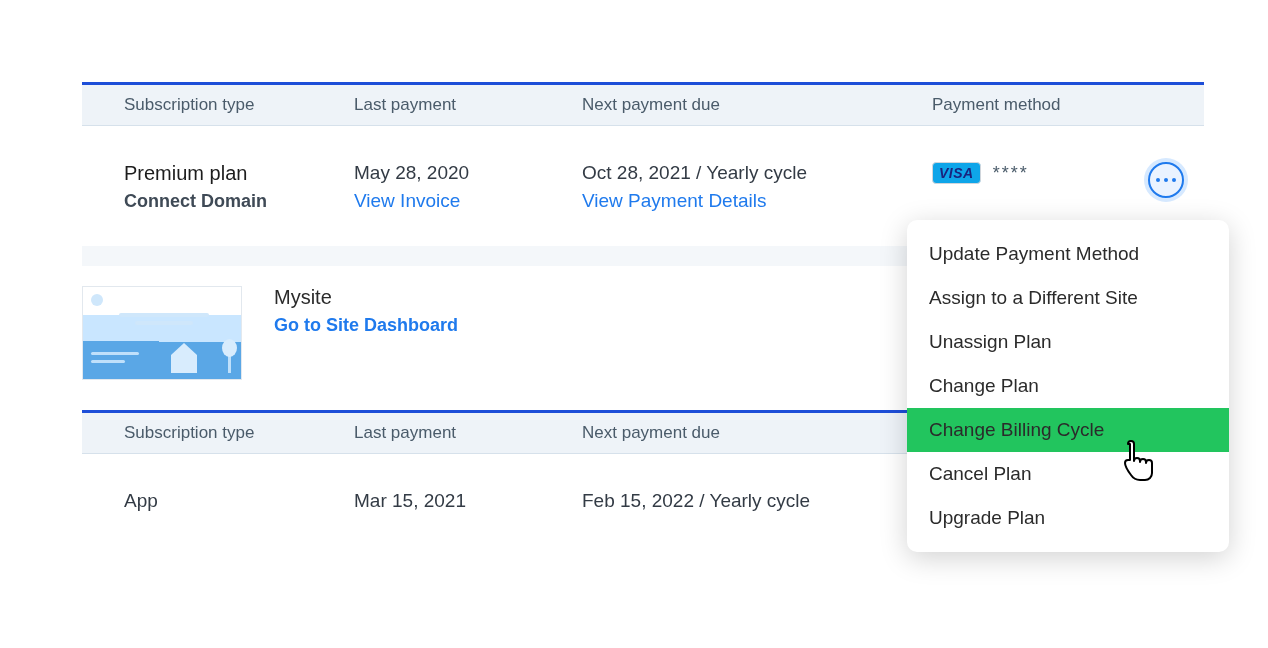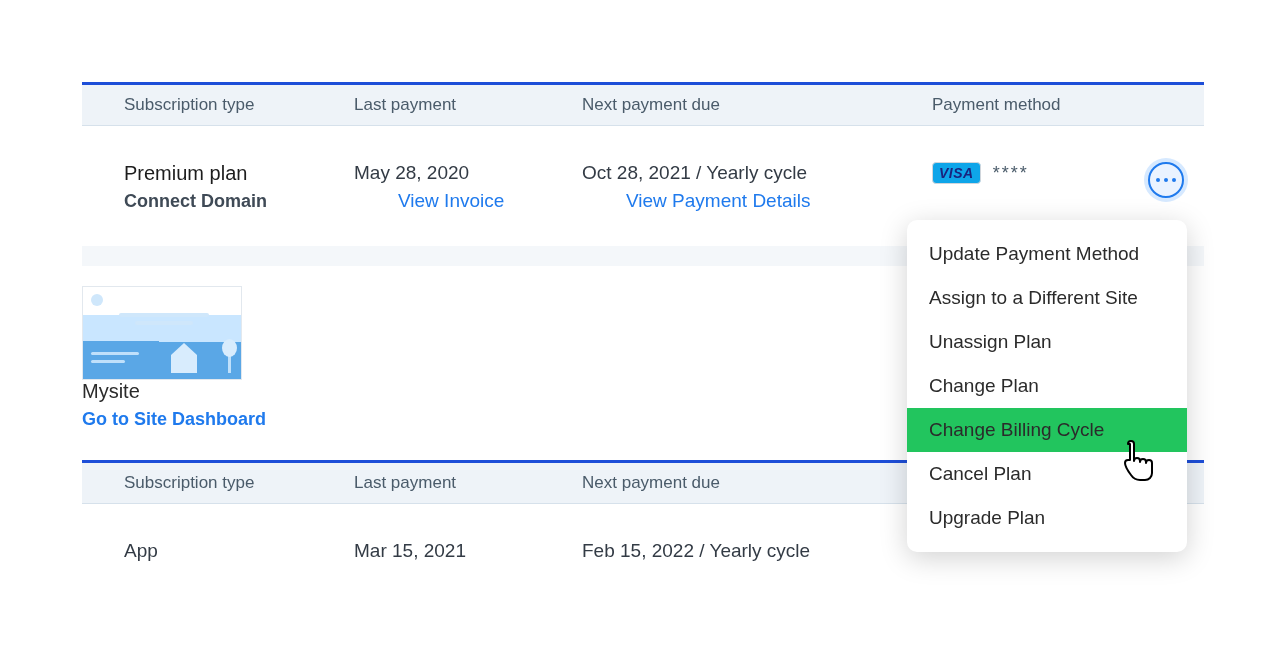--- a/index.html
+++ b/index.html
@@ -37,30 +37,29 @@
   .data-row {
     display: flex;
     align-items: flex-start;
     padding: 36px 0 34px 42px;
     font-size: 19px;
     color: #333b45;
     position: relative;
   }
   .plan-name { font-weight: 400; color: #1d1d1d; font-size: 20px; }
   .plan-sub  { color: #3f4a56; font-size: 18px; margin-top: 4px; font-weight: bold; }
-  .link { color: #1f7aed; font-size: 19px; cursor: pointer; margin-left: 44px; }
+  .link { color: #1f7aed; font-size: 19px; cursor: pointer; }
   .cell-stack .line2 { margin-top: 6px; }
 
   .gap { height: 20px; background: #f4f7fa; }
 
   .site-row {
     display: flex;
     align-items: flex-start;
     padding: 20px 0 30px 0;
-    flex-direction: column;
   }
   .thumb {
     width: 160px; height: 94px;
     border: 1px solid #e2e8ee;
     background: linear-gradient(#ffffff 0 30%, #c9e6ff 30% 60%, #5aa7e6 60% 100%);
     position: relative;
     margin-right: 32px;
     overflow: hidden;
   }
   .thumb .sun { position:absolute; left:8px; top:7px; width:12px; height:12px; border-radius:50%; background:#cfe7fb; }
@@ -93,21 +92,21 @@
     border:2px solid #1f7aed; background:#eaf3ff;
     box-shadow: 0 0 0 4px #d6e9ff;
     display:flex; align-items:center; justify-content:center;
     cursor:pointer;
   }
   .more-btn span { width:4px; height:4px; background:#1f7aed; border-radius:50%; margin:0 2px; }
 
   .menu {
     position:absolute;
     left: 907px; top: 220px;
-    width: 280px;
+    width: 322px;
     background:#fff;
     border-radius:10px;
     box-shadow: 0 6px 28px rgba(0,0,0,0.18);
     padding: 12px 0;
     z-index: 50;
   }
   .menu-item {
     padding: 11px 22px;
     font-size: 19px;
     color:#2b2b2b;

